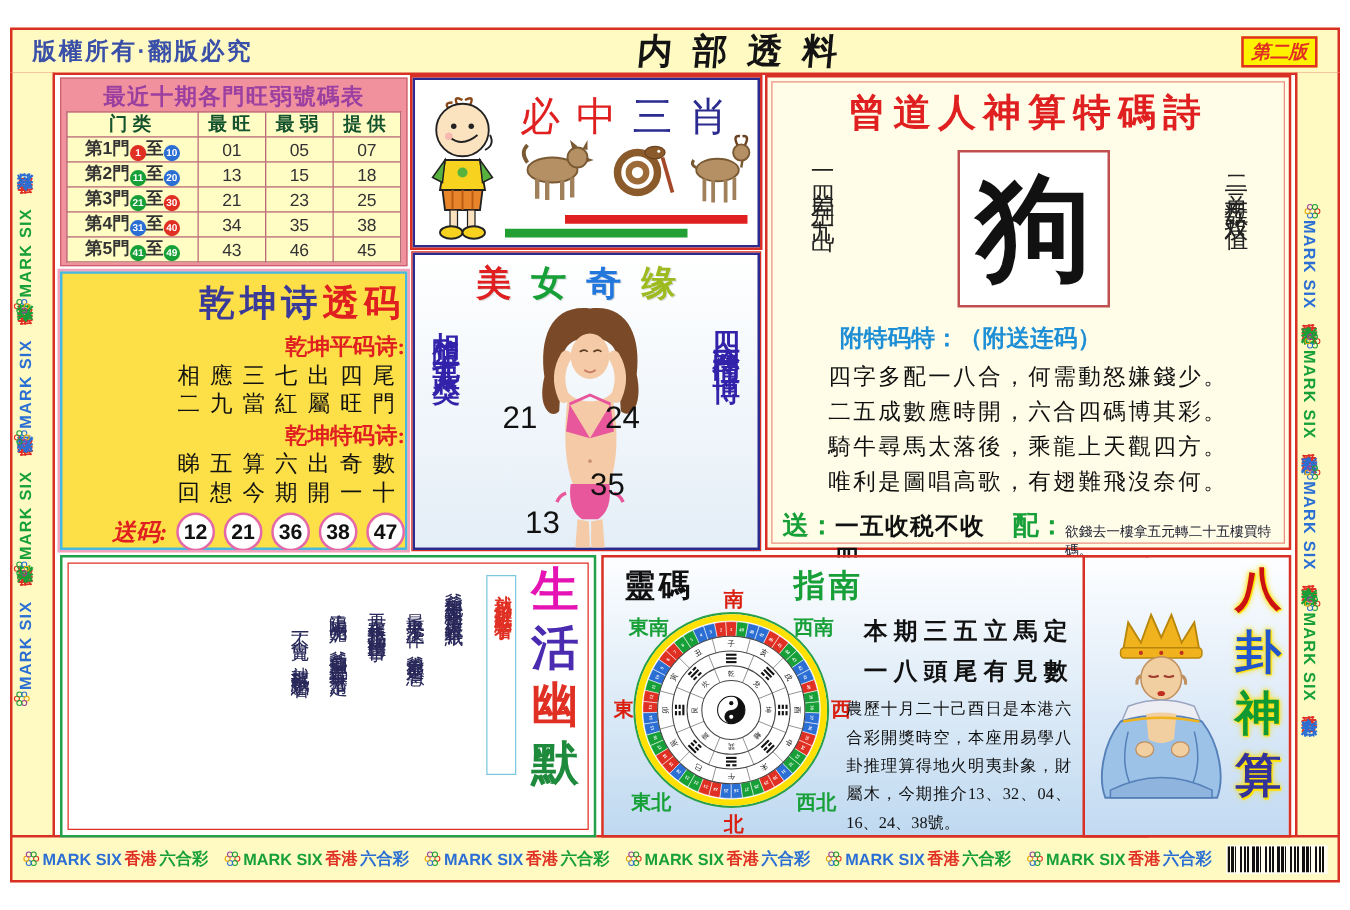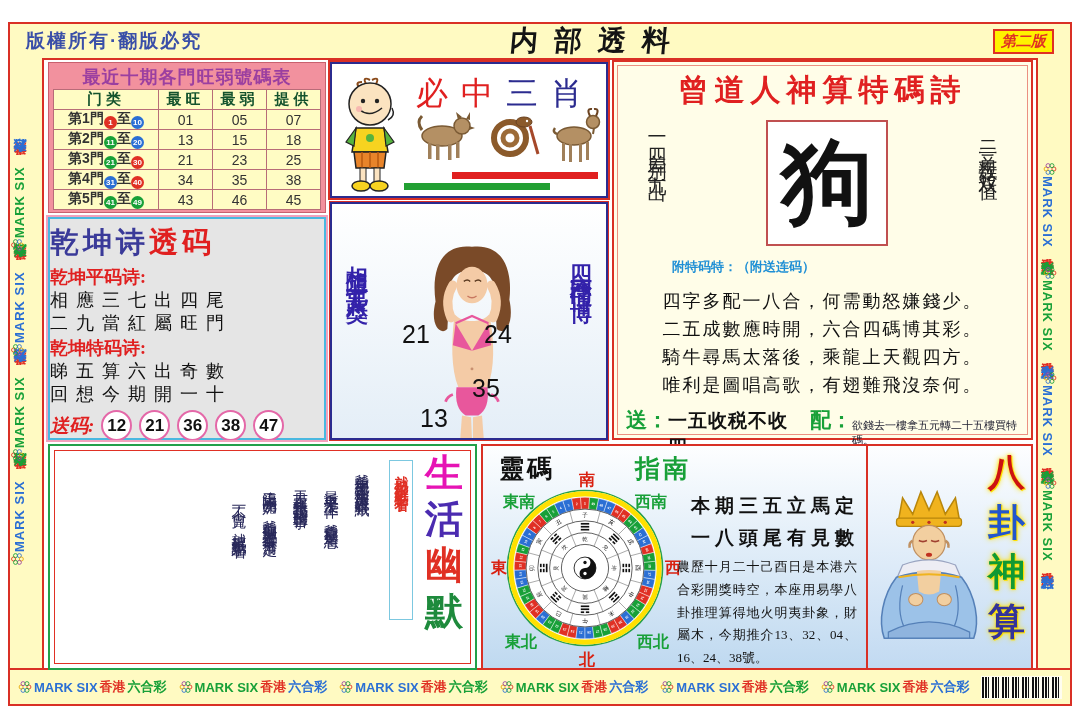--- a/index.html
+++ b/index.html
@@ -40,28 +40,28 @@
   .panel-sanxiao{left:330px;top:62px;width:278px;height:136px;background:#fff;border:2px solid #2B2B8F;outline:2px solid #D93025;}
   .sx-title{position:absolute;left:84px;top:8px;font-size:32px;font-weight:400;font-family:"Liberation Serif",serif;letter-spacing:13px;white-space:nowrap;}
   .bar{position:absolute;height:7px;}
   
   .panel-shenlun{left:612px;top:60px;width:421px;height:380px;background:#FFFDE8;border:2px solid #D93025;}
   .panel-shenlun:before{content:"";position:absolute;inset:3px;border:1px solid #D9302588;pointer-events:none;}
   .shen-title{position:absolute;top:8px;width:100%;text-align:center;font-size:30px;font-weight:900;color:#E02020;letter-spacing:6px;font-family:"Liberation Serif",serif;}
   .vtext{writing-mode:vertical-rl;text-orientation:upright;font-family:"Liberation Serif",serif;}
   .shen-side{position:absolute;top:64px;font-size:19px;color:#222;letter-spacing:7px;}
   .dog-box{position:absolute;left:152px;top:58px;width:118px;height:122px;border:2px solid #C05050;background:#fff;display:flex;align-items:center;justify-content:center;font-size:92px;font-weight:900;font-family:"Liberation Serif",serif;color:#111;}
-  .attach{position:absolute;left:22px;top:196px;color:#1E8FD5;font-size:13px;font-weight:bold;padding-left:36px;}
+  .attach{position:absolute;left:22px;top:196px;color:#1E8FD5;font-size:19px;font-weight:bold;padding-left:36px;}
   .shen-poem{position:absolute;left:0;top:226px;width:100%;text-align:center;font-family:"Liberation Serif",serif;font-size:18px;color:#101010;line-height:1.55;letter-spacing:2px;}
   .send-row{position:absolute;left:12px;top:344px;width:397px;display:flex;align-items:baseline;}
   .glabel{color:#18A038;font-size:21px;font-weight:900;font-family:"Liberation Serif",serif;}
   .send-text{font-size:19px;font-weight:900;font-family:"Liberation Serif",serif;margin-right:14px;letter-spacing:1px;color:#111;}
   .match-text{font-size:11px;font-family:"Liberation Serif",serif;color:#223;align-self:center;}
   
-  .panel-qiankun{left:48px;top:217px;width:278px;height:223px;background:#e5e5e5;border:2px solid #49B8E0;outline:2px solid #F2A2BC;display:flex;flex-direction:column;align-items:flex-start;padding-top:4px;}
+  .panel-qiankun{left:48px;top:217px;width:278px;height:223px;background:#fde047;border:2px solid #49B8E0;outline:2px solid #F2A2BC;display:flex;flex-direction:column;align-items:flex-end;padding-top:4px;}
   .qk-title{font-size:29px;font-weight:900;font-family:"Liberation Serif",serif;letter-spacing:4px;}
   .qk-sub{font-size:18px;font-weight:900;color:#E02020;font-family:"Liberation Serif",serif;margin-top:2px;}
   .qk-line{font-size:18px;font-family:"Liberation Serif",serif;color:#111;letter-spacing:8px;line-height:1.25;}
   .qk-send{display:flex;align-items:center;gap:7px;margin-top:5px;}
   .qk-send-label{color:#E02020;font-size:19px;font-weight:900;font-style:italic;font-family:"Liberation Serif",serif;}
   .num-circle{width:27px;height:27px;border:2px solid #E468A8;border-radius:50%;background:#fff;color:#111;font-size:17px;font-weight:bold;display:flex;align-items:center;justify-content:center;font-family:"Liberation Sans",sans-serif;}
   
   .panel-beauty{left:330px;top:202px;width:278px;height:238px;border:2px solid #2B2B8F;outline:1px solid #D93025;background:linear-gradient(#ffffff,#E4EEf7);overflow:hidden;}
   .by-title{position:absolute;left:0;top:4px;width:100%;text-align:center;font-size:28px;font-weight:900;font-family:"Liberation Serif",serif;letter-spacing:16px;text-shadow:1px 1px 0 #00000022;}
   .by-side{position:absolute;top:44px;font-size:22px;font-weight:bold;color:#3322AA;letter-spacing:6px;}
@@ -390,20 +390,23 @@
       <path d="M66,88 C62,118 62,148 70,168 L102,168 C110,148 110,118 104,88 C96,98 74,98 66,88 Z" fill="#F4CBA6"></path>
       <path d="M67,98 L85,128 L64,122 Z" fill="#E8579C"></path>
       <path d="M103,98 L85,128 L106,122 Z" fill="#E8579C"></path>
       <path d="M67,98 L85,90 L103,98" stroke="#E8579C" stroke-width="2.5" fill="none"></path>
       <circle cx="85" cy="148" r="1.6" fill="#C89070"></circle>
       <path d="M68,168 C66,184 70,194 78,199 L92,199 C100,194 104,184 102,168 Z" fill="#E8579C"></path>
       <path d="M64,176 q-6,2 -8,8 M106,176 q6,2 8,8" stroke="#E8579C" stroke-width="3" fill="none"></path>
       <path d="M74,199 L72,226 L85,226 L84,201 Z" fill="#F4CBA6"></path>
       <path d="M96,199 L98,226 L86,226 L86,201 Z" fill="#F4CBA6"></path>
     </svg>
+    <div class="by-title">
+      <span style="color: rgb(224, 32, 32);">美</span><span style="color: rgb(24, 160, 56);">女</span><span style="color: rgb(34, 119, 221);">奇</span><span style="color: rgb(157, 187, 30);">缘</span>
+    </div>
     <div class="vtext by-side" style="left:10px">相隨二七要八獎</div>
     <div class="vtext by-side" style="right:10px">四六冷門博一博</div>
     <span class="by-num" style="left:70px;top:116px">21</span>
     <span class="by-num" style="left:152px;top:116px">24</span>
     <span class="by-num" style="left:140px;top:170px">35</span>
     <span class="by-num" style="left:88px;top:200px">13</span>
   </div>
 
   <div class="panel panel-humor">
     <div class="hm-title">

